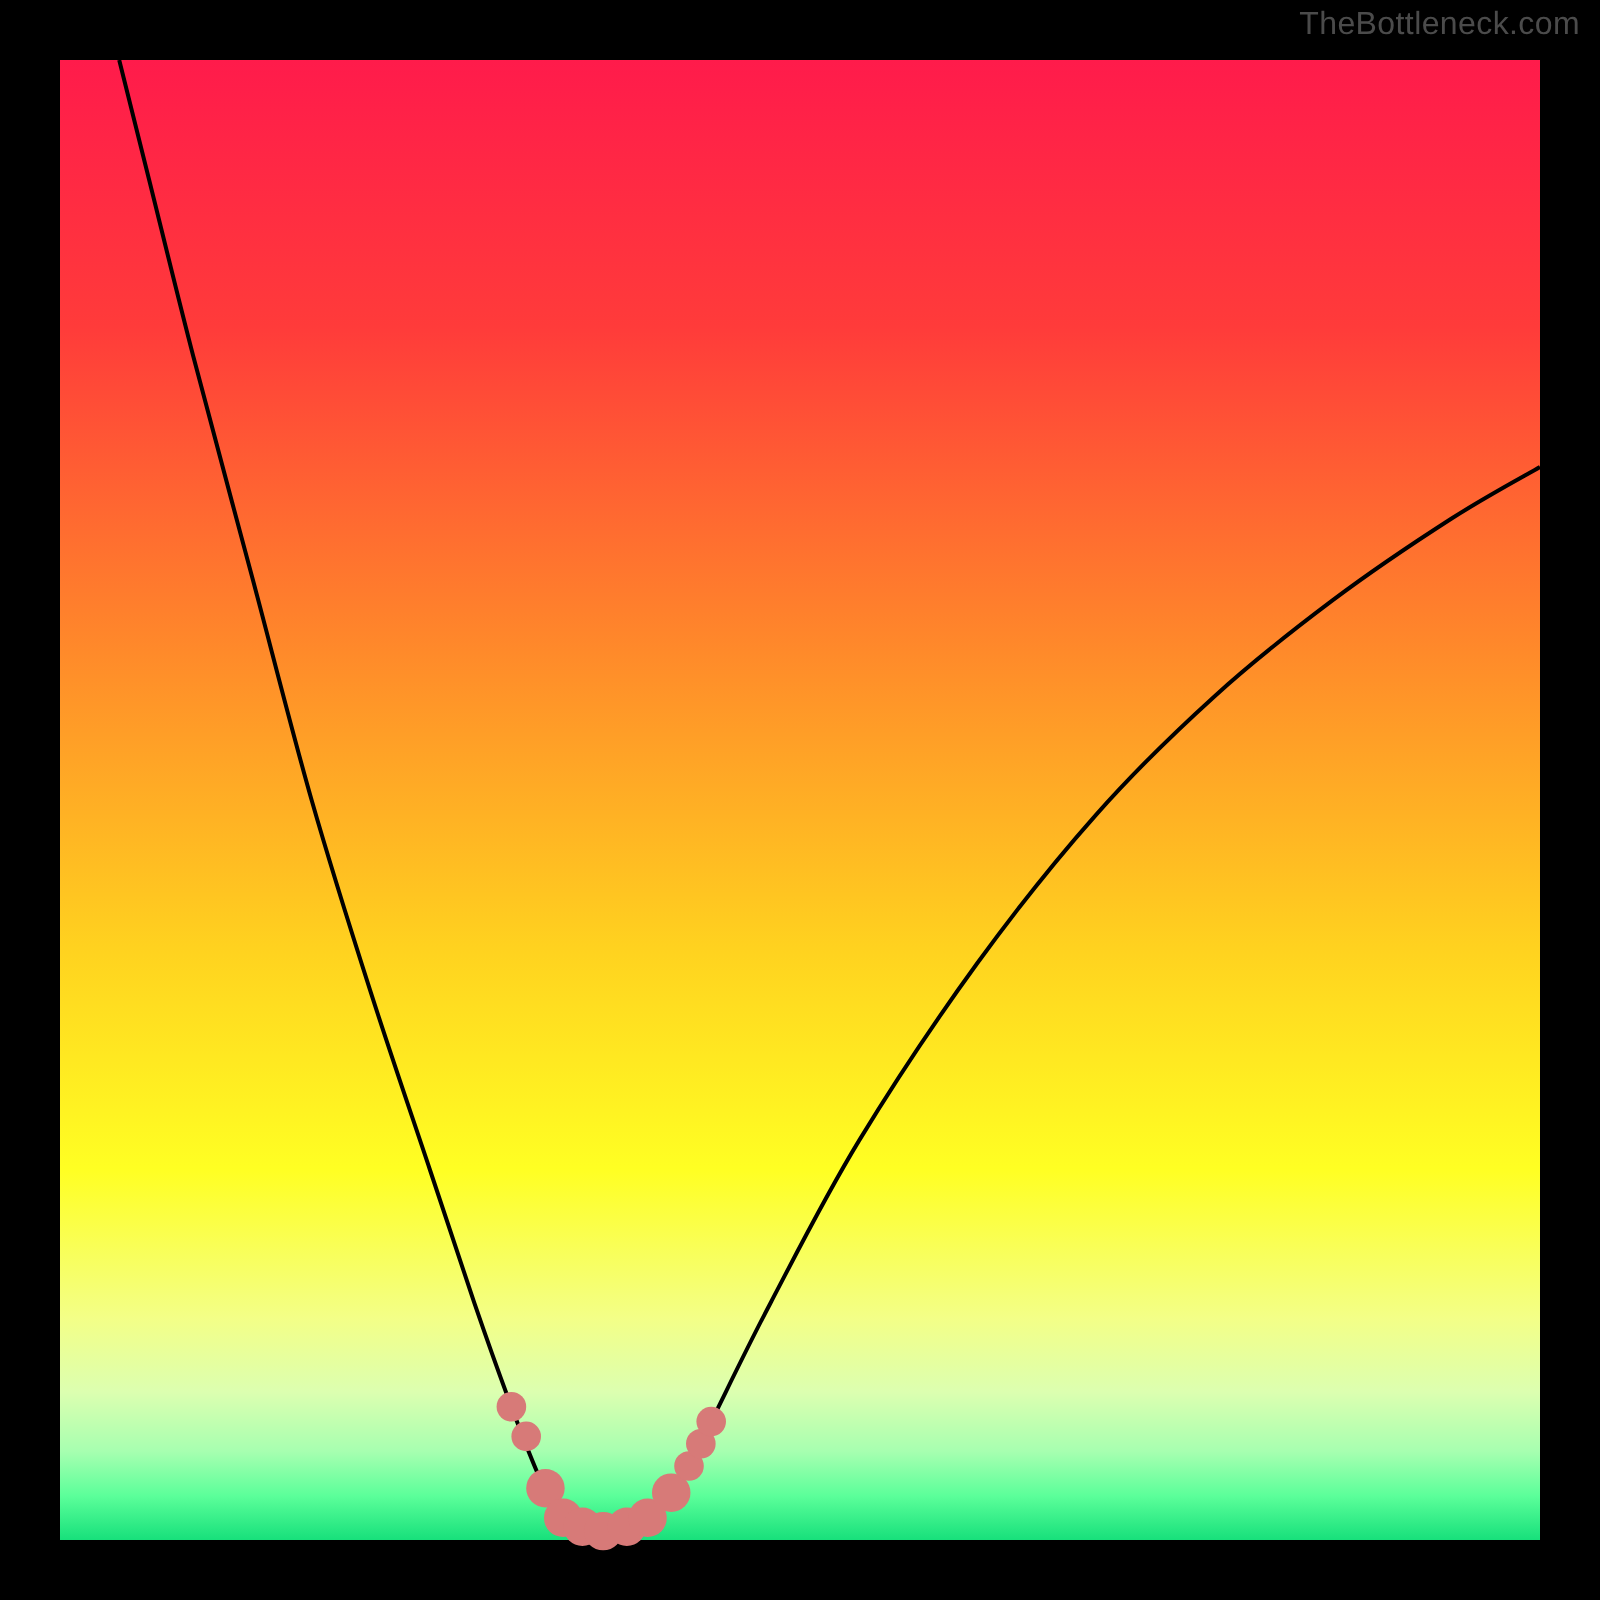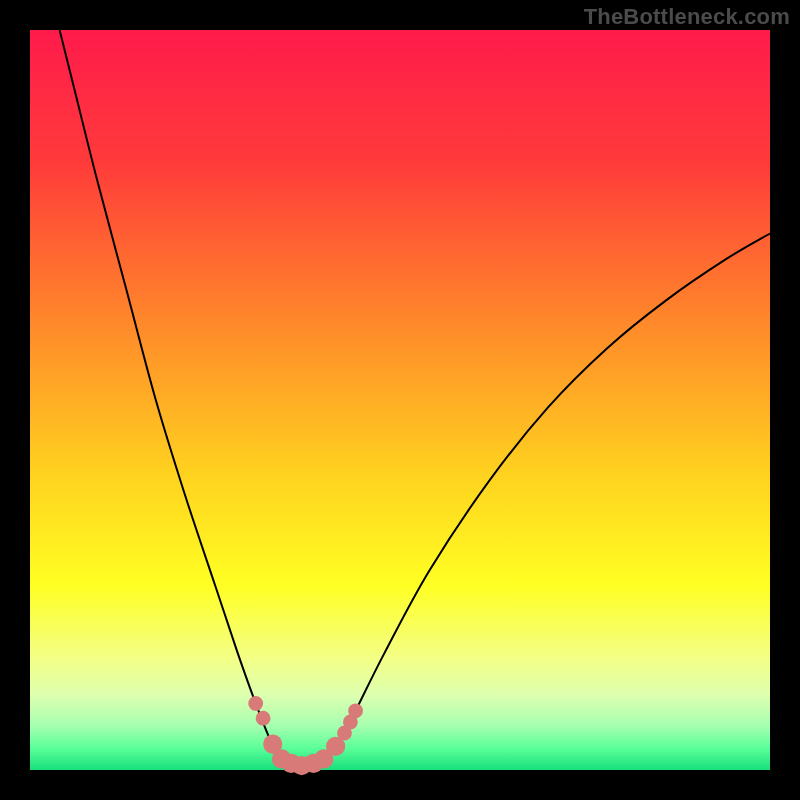--- a/index.html
+++ b/index.html
@@ -15,22 +15,22 @@
     position: relative;
     width: 800px;
     height: 800px;
     background: #000;
   }
   .watermark {
     position: absolute;
     top: 4px;
     right: 10px;
     color: #4b4b4b;
-    font-size: 22px;
-    font-weight: 700;
+    font-size: 16px;
+    font-weight: 400;
     letter-spacing: 0.2px;
     user-select: none;
   }
   svg {
     position: absolute;
     top: 0;
     left: 0;
   }
 </style>
 </head>

